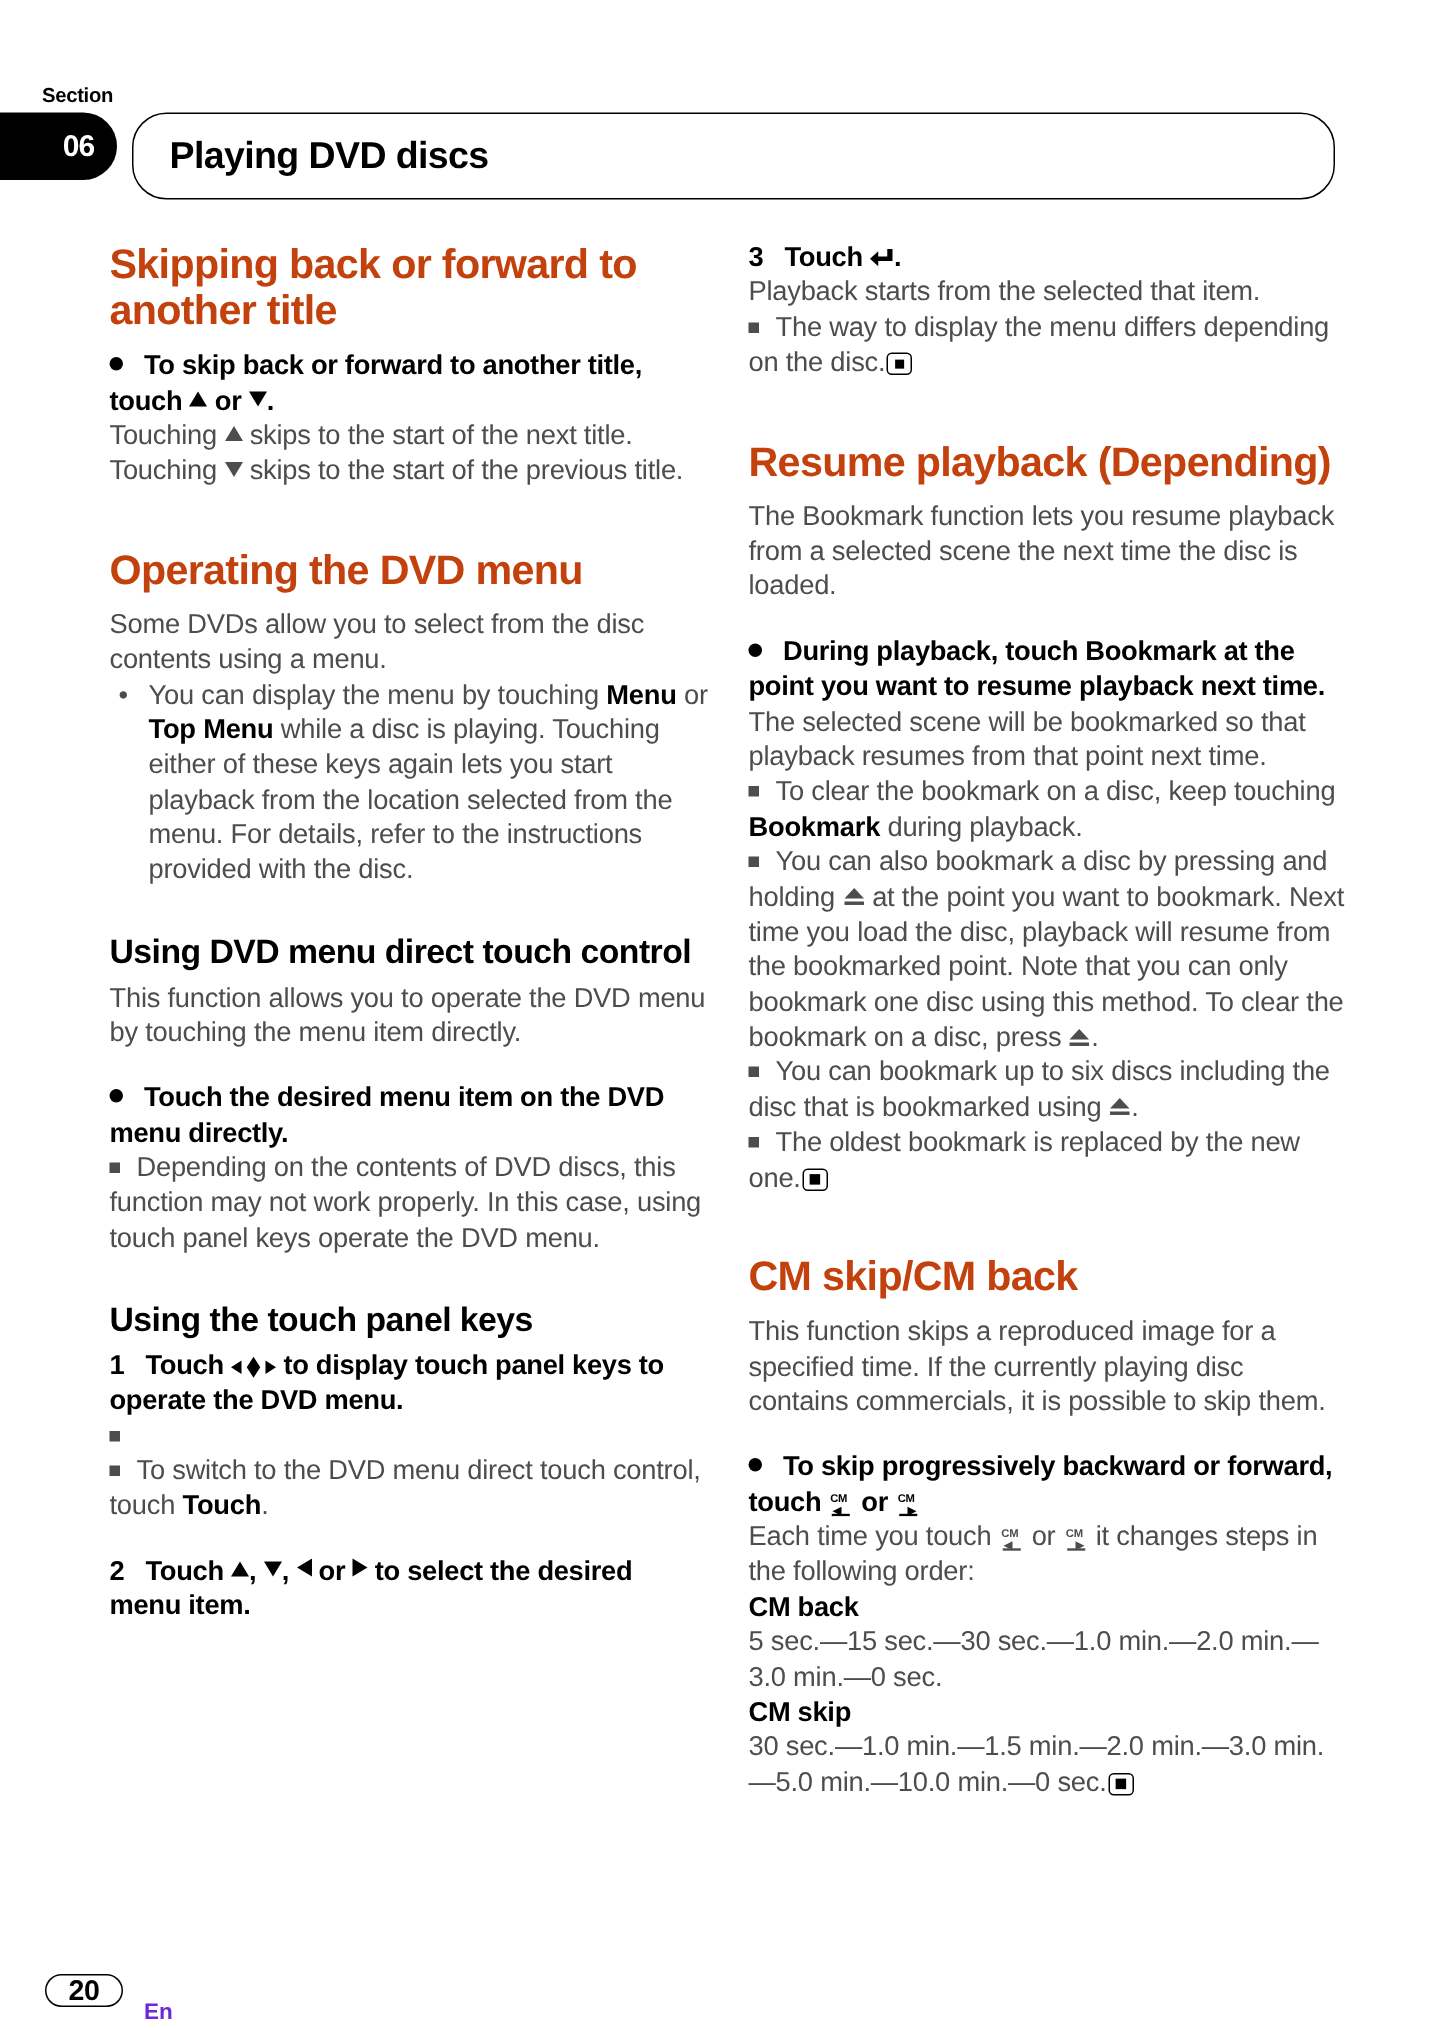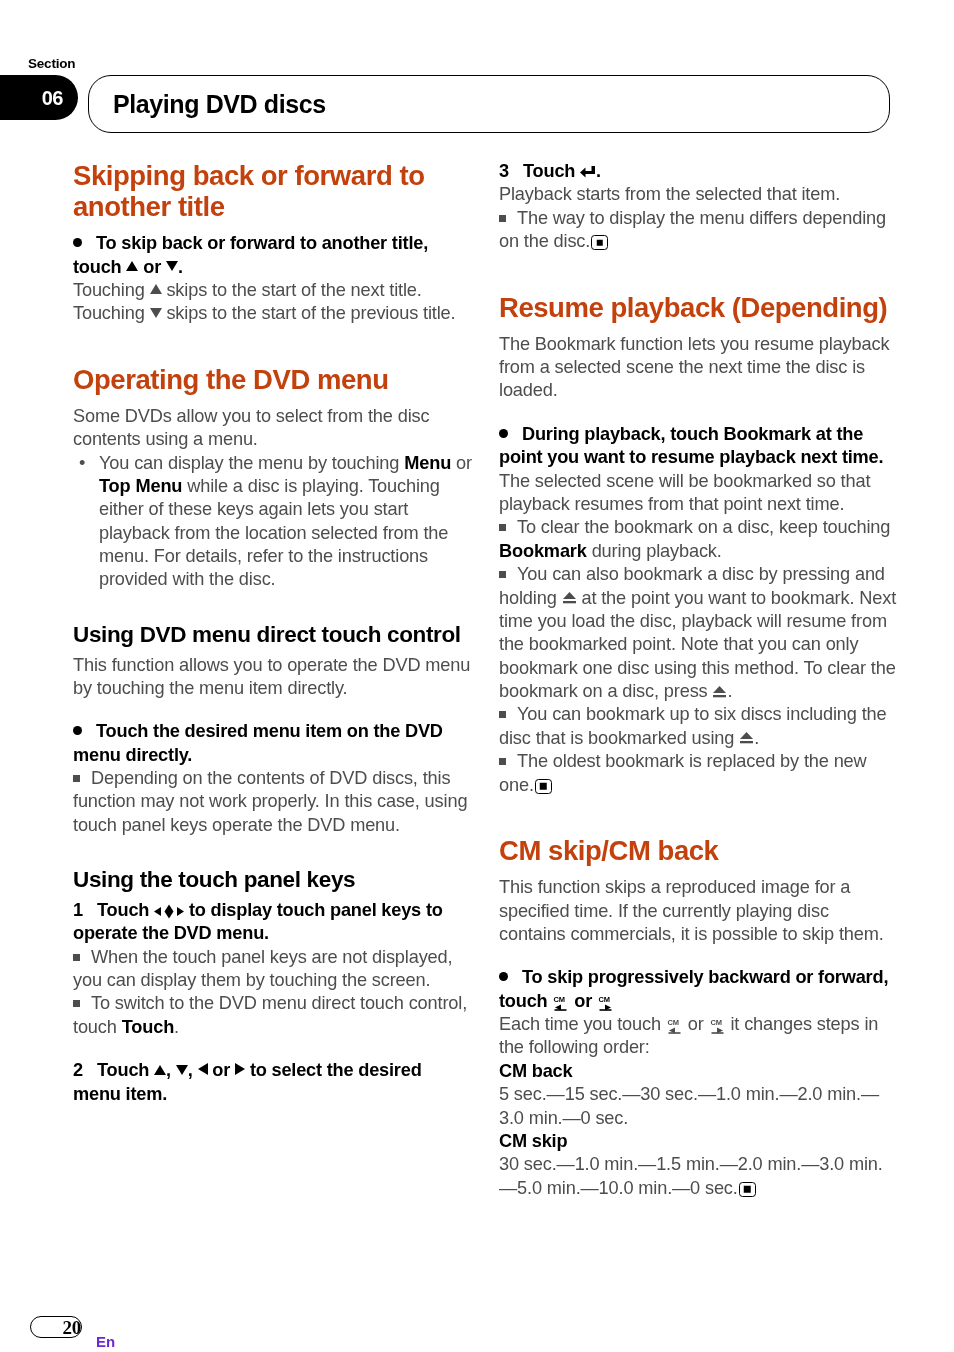--- a/index.html
+++ b/index.html
@@ -232,22 +232,21 @@
     position: absolute;
     left: 30px;
     top: 0;
     width: 52px;
     height: 22px;
     border: 1.8px solid #000;
     border-radius: 15px;
     box-sizing: border-box;
     display: flex;
     align-items: center;
-    justify-content: flex-end;
-    font-family: Liberation Serif, serif;
+    justify-content: center;
   }
   .page-pill span {
     font-size: 19px;
     font-weight: bold;
     color: #000;
     letter-spacing: -0.3px;
     line-height: 1;
   }
   .lang-label {
     position: absolute;
@@ -325,21 +324,21 @@
       <p class="bold-instr step">
         <span class="num">1</span><span>Touch</span>
         <svg class="dpad-icon" width="30" height="15" viewBox="0 0 30 15">
           <polygon points="0,7.5 7,3 7,12" fill="#000"></polygon>
           <polygon points="30,7.5 23,3 23,12" fill="#000"></polygon>
           <polygon points="15,0.5 19.5,7.5 15,14.5 10.5,7.5" fill="#000"></polygon>
         </svg>
         <span>to display touch panel keys to operate the DVD menu.</span>
       </p>
       <p class="body sq-note">
-        <span class="sq"></span><span>When the touch panel keys are not displayed, you can display them by touching the screen.</span>
+        <span class="sq"></span>
       </p>
       <p class="body sq-note">
         <span class="sq"></span><span>To switch to the DVD menu direct touch control, touch </span><b>Touch</b><span>.</span>
       </p>
 
       <div class="spacer-md"></div>
 
       <p class="bold-instr step">
         <span class="num">2</span><span>Touch</span>
         <span class="tri-up"></span><span>,</span>

